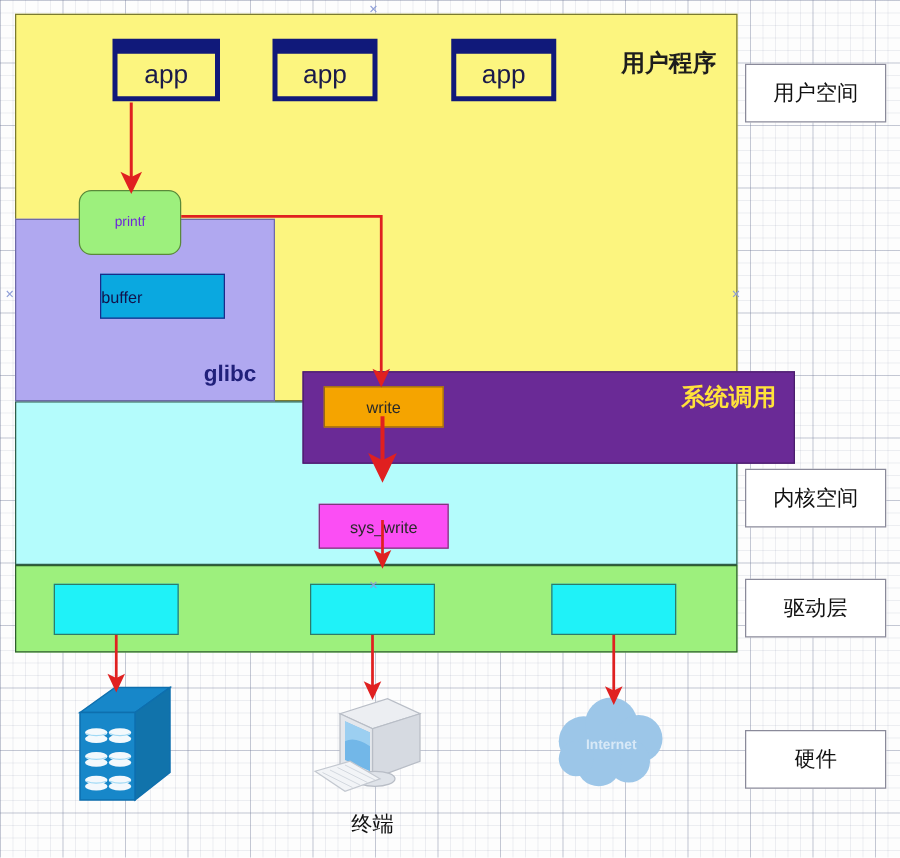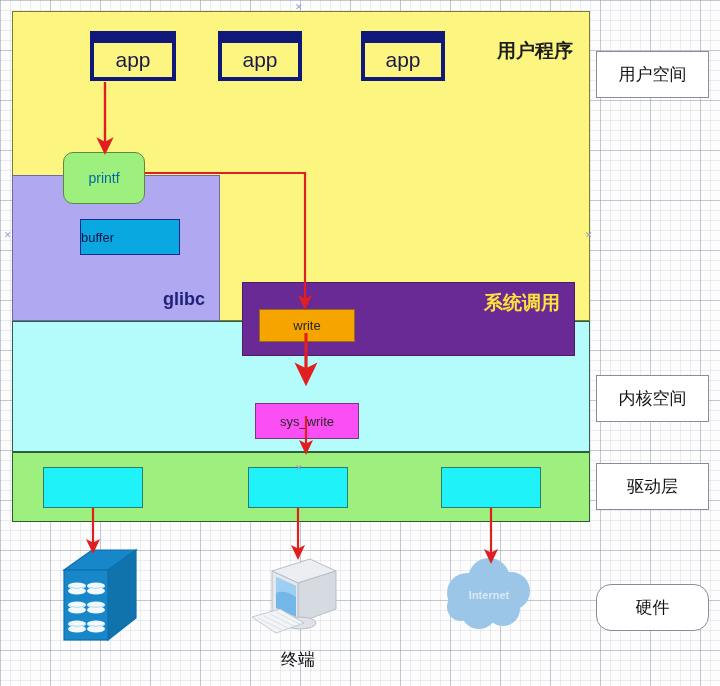--- a/index.html
+++ b/index.html
@@ -44,21 +44,21 @@
     left: 12px; top: 452px; width: 578px; height: 70px;
     background: #9df07d;
     border: 1px solid #2f5d2f;
   }
   .band-glibc {
     left: 12px; top: 175px; width: 208px; height: 146px;
     background: #b0a8f0;
     border: 1px solid #6e6aa8;
   }
   .band-syscall {
-    left: 242px; top: 282px; width: 333px; height: 74px;
+    left: 242px; top: 297px; width: 394px; height: 74px;
     background: #6a2a96;
     border: 1px solid #4a1d6b;
   }
 
   .band-label {
     position: absolute;
     font-size: 17px;
     color: #1a1a6e;
     white-space: nowrap;
     font-weight: bold;
@@ -87,21 +87,21 @@
   .app3 { left: 333px; top: 31px; }
 
   
   .printf-box {
     position: absolute; box-sizing: border-box;
     left: 63px; top: 152px; width: 82px; height: 52px;
     background: #9df07d;
     border: 1px solid #5a8a3a;
     border-radius: 10px;
     display: flex; align-items: center; justify-content: center;
-    font-size: 14px; color: #0369a1;
+    font-size: 11px; color: #6d28d9;
   }
   .buffer-box {
     position: absolute; box-sizing: border-box;
     left: 80px; top: 219px; width: 100px; height: 36px;
     background: #0aa8e0;
     border: 1px solid #1a2a8a;
     display: flex; align-items: center; justify-content: flex-start;
     font-size: 13px; color: #12124a;
   }
   .write-box {
@@ -138,21 +138,21 @@
     position: absolute; box-sizing: border-box;
     left: 596px; width: 113px; height: 47px;
     background: #ffffff;
     border: 1px solid #8a8a9a;
     display: flex; align-items: center; justify-content: center;
     font-size: 17px; color: #111111;
   }
   .legend-user   { top: 51px; }
   .legend-kernel { top: 375px; }
   .legend-driver { top: 463px; }
-  .legend-hw     { top: 584px; border-radius: 15px; }
+  .legend-hw     { top: 584px; }
 
   
   svg.overlay {
     position: absolute; left: 0; top: 0;
     width: 720px; height: 686px;
     pointer-events: none;
   }
 
   
   .hw-caption {

